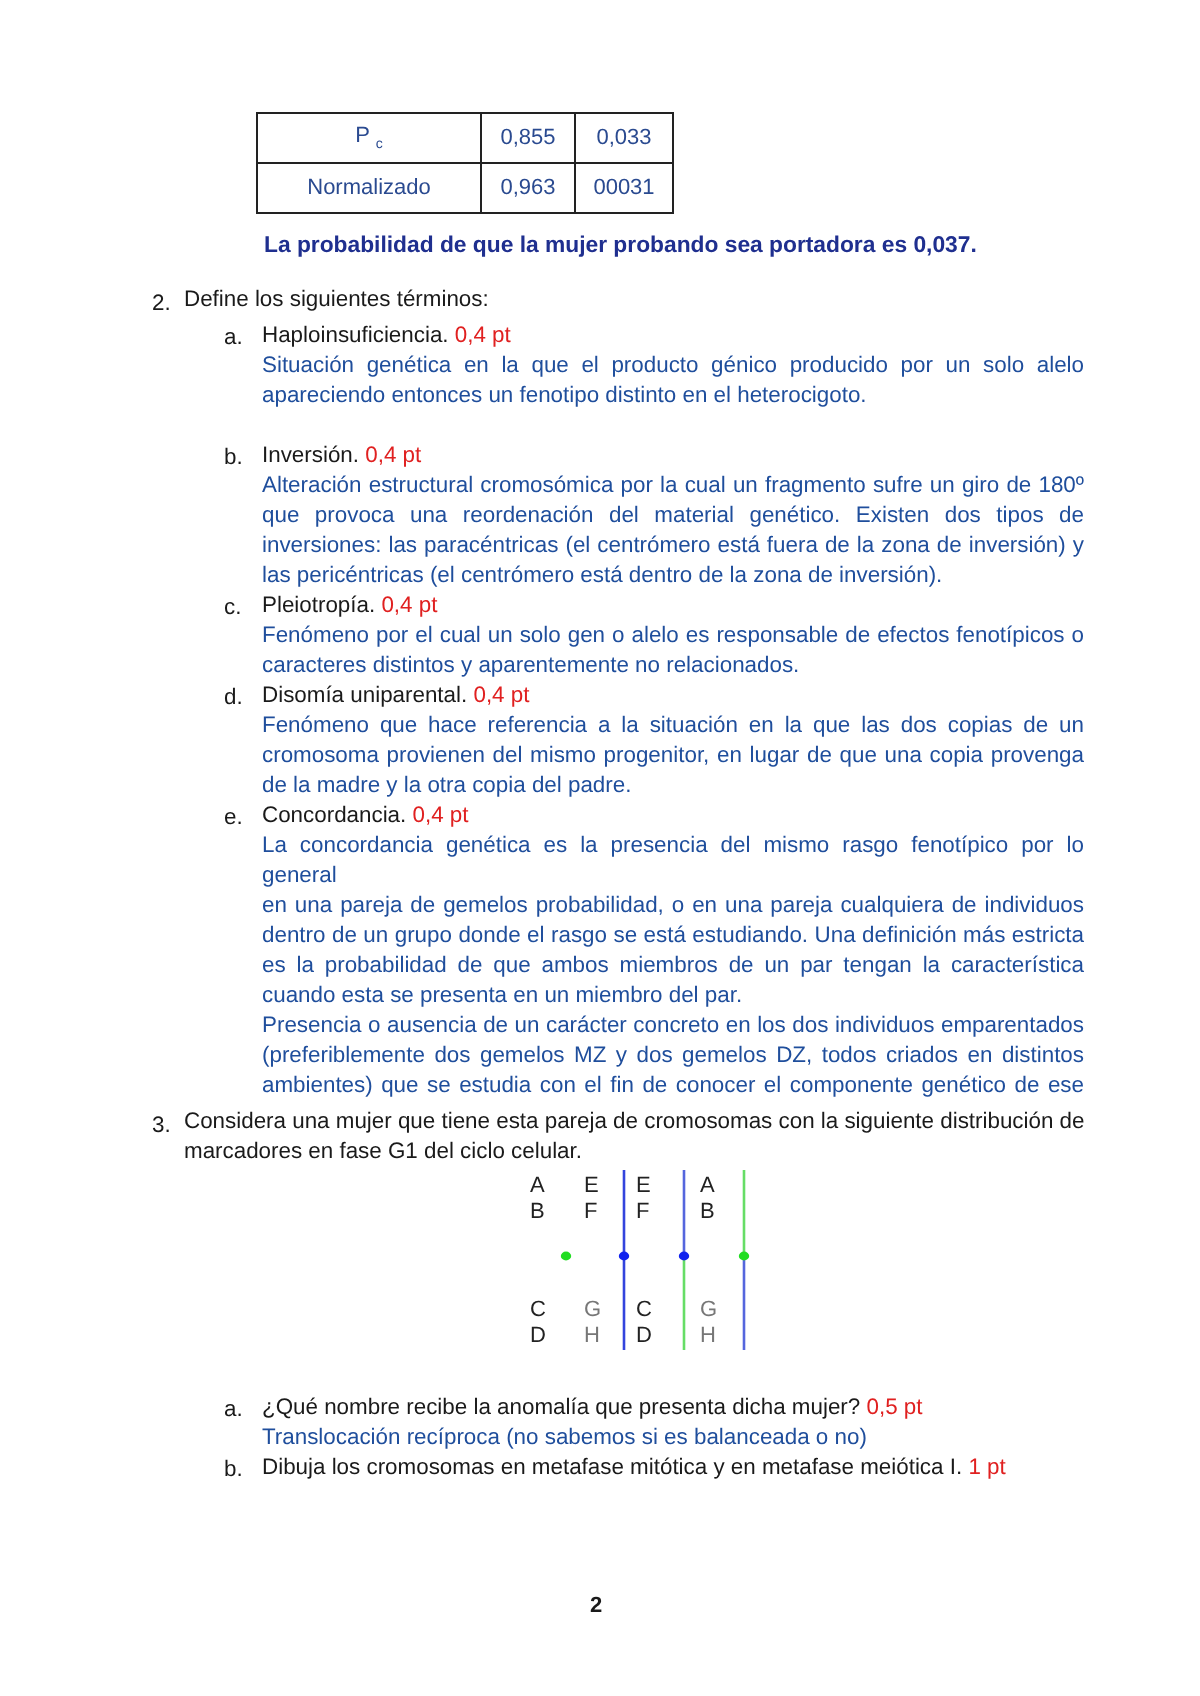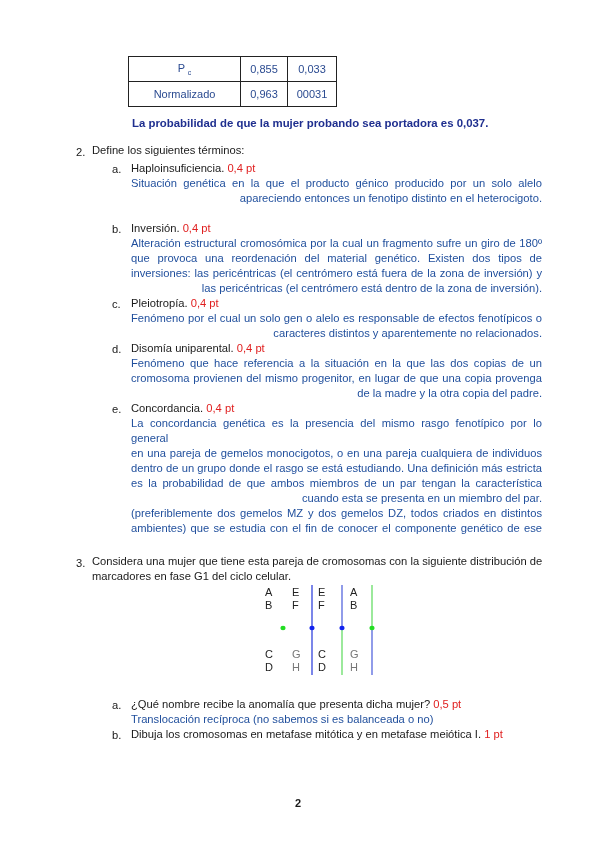--- a/index.html
+++ b/index.html
@@ -14,21 +14,21 @@
   table.res td.c3 { width:48px; }
   table.res sub { font-size:7px; }
   .bold-ans { left:132px; top:117px; font-weight:bold; color:#1f2f8f; font-size:11.4px; }
   .line { position:absolute; white-space:nowrap; line-height:15px; }
   .num { position:absolute; }
   .pt { color:#e02020; }
   .blue { color:#1f4e9c; }
   .par { position:absolute; left:131px; width:411px; line-height:15px; color:#1f4e9c;
          text-align:justify; }
   .par .j { display:block; text-align:justify; text-align-last:justify; }
-  .par .l { display:block; text-align:right; }
+  .par .l { display:block; text-align:left; }
   .chromo { position:absolute; left:255px; top:585px; width:130px; height:90px; }
   .page-num { position:absolute; left:295px; top:797px; font-weight:bold; font-size:11px; }
 </style>
 </head>
 <body>
 
 <table class="res">
   <tbody>
       <tr>
     <td class="c1"><span>P</span> <sub>c</sub></td>
@@ -53,44 +53,45 @@
     <div class="line" style="left: 131px; top: 161px;"><span>Haploinsuficiencia.</span> <span class="pt">0,4 pt</span></div>
     <div class="par" style="top: 176px;">
       <span class="j">Situación genética en la que el producto génico producido por un solo alelo</span>
       <span class="l">apareciendo entonces un fenotipo distinto en el heterocigoto.</span>
     </div>
     <div class="num" style="left: 112px; top: 223px;">b.</div>
     <div class="line" style="left: 131px; top: 221px; text-align: right;"><span>Inversión.</span> <span class="pt">0,4 pt</span></div>
     <div class="par" style="top: 236px;">
       <span class="j">Alteración estructural cromosómica por la cual un fragmento sufre un giro de 180º</span>
       <span class="j">que provoca una reordenación del material genético. Existen dos tipos de</span>
-      <span class="j">inversiones: las pericéntricas (el centrómero está fuera de la zona de inversión) y</span>
+      <span class="j">inversiones: las paracéntricas (el centrómero está fuera de la zona de inversión) y</span>
       <span class="l">las pericéntricas (el centrómero está dentro de la zona de inversión).</span>
     </div>
     <div class="num" style="left: 112px; top: 298px;">c.</div>
     <div class="line" style="left: 131px; top: 296px;"><span>Pleiotropía.</span> <span class="pt">0,4 pt</span></div>
     <div class="par" style="top: 311px;">
       <span class="j">Fenómeno por el cual un solo gen o alelo es responsable de efectos fenotípicos o</span>
       <span class="l">caracteres distintos y aparentemente no relacionados.</span>
     </div>
     <div class="num" style="left: 112px; top: 343px;">d.</div>
     <div class="line" style="left: 131px; top: 341px;"><span>Disomía uniparental.</span> <span class="pt">0,4 pt</span></div>
     <div class="par" style="top: 356px;">
       <span class="j">Fenómeno que hace referencia a la situación en la que las dos copias de un</span>
       <span class="j">cromosoma provienen del mismo progenitor, en lugar de que una copia provenga</span>
       <span class="l">de la madre y la otra copia del padre.</span>
     </div>
     <div class="num" style="left: 112px; top: 403px;">e.</div>
     <div class="line" style="left: 131px; top: 401px;"><span>Concordancia.</span> <span class="pt">0,4 pt</span></div>
     <div class="par" style="top: 416px;">
       <span class="j">La concordancia genética es la presencia del mismo rasgo fenotípico por lo general</span>
-      <span class="j">en una pareja de gemelos monocigotos, o en una pareja cualquiera de individuos</span>
+      <span class="j">en una pareja de gemelos probabilidad, o en una pareja cualquiera de individuos</span>
       <span class="j">dentro de un grupo donde el rasgo se está estudiando. Una definición más estricta</span>
       <span class="j">es la probabilidad de que ambos miembros de un par tengan la característica</span>
       <span class="l">cuando esta se presenta en un miembro del par.</span>
+      <span class="j">Presencia o ausencia de un carácter concreto en los dos individuos emparentados</span>
       <span class="j">(preferiblemente dos gemelos MZ y dos gemelos DZ, todos criados en distintos</span>
       <span class="j">ambientes) que se estudia con el fin de conocer el componente genético de ese</span>
     </div>
   </div>
 
 <div class="num" style="left:76px; top:557px;">3.</div>
 <div class="line" style="left:92px; top:554px;">Considera una mujer que tiene esta pareja de cromosomas con la siguiente distribución de</div>
 <div class="line" style="left:92px; top:569px;">marcadores en fase G1 del ciclo celular.</div>
 
 <svg class="chromo" viewBox="0 0 130 90" id="chromo-svg">

